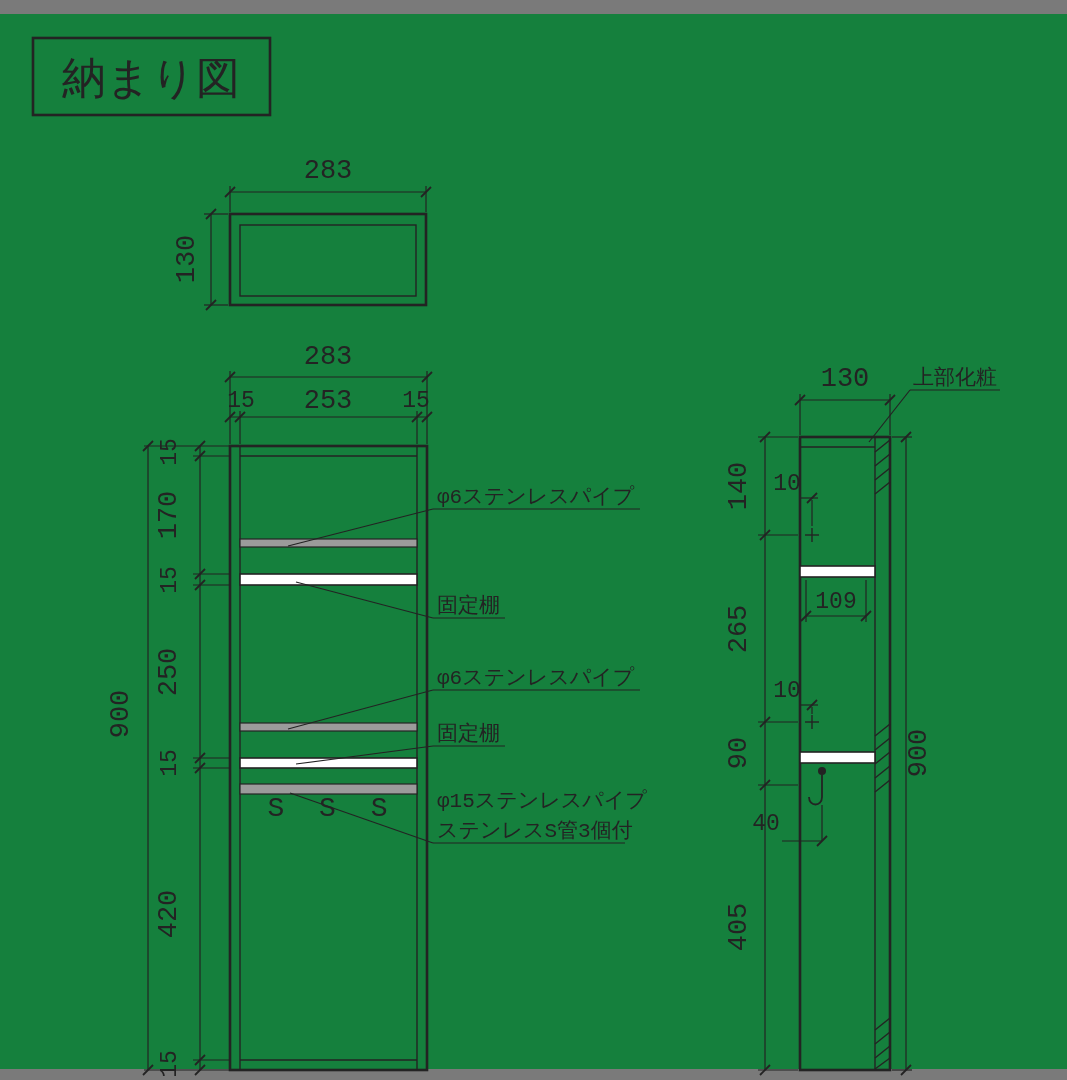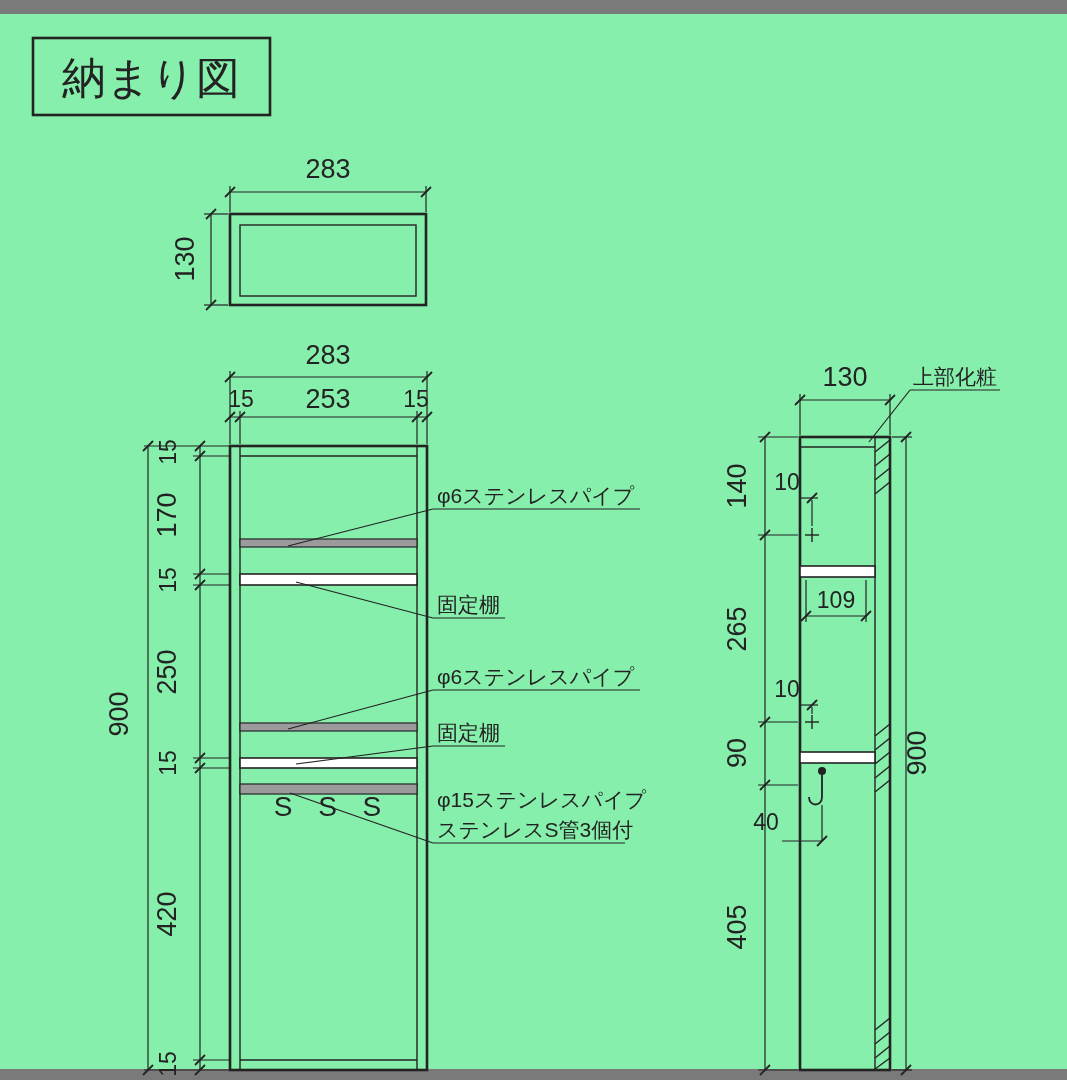--- a/index.html
+++ b/index.html
@@ -1,17 +1,17 @@
 <!DOCTYPE html>
 <html><head>
 <meta charset="utf-8">
 <style>
   html,body{margin:0;padding:0;background:#ffffff;}
-  #stage{position:relative;width:1067px;height:1080px;background:#86efac;overflow:hidden;
-         font-family:Liberation Sans, sans-serif;}
+  #stage{position:relative;width:1067px;height:1080px;background:#15803d;overflow:hidden;
+         font-family:Liberation Mono, monospace;}
   svg{position:absolute;left:0;top:0;}
   text{fill:#232323;}
   .dimtxt{font-size:27px;}
   .dimtxt-s{font-size:23px;}
   .lbl{font-size:21px;}
   .ttl{font-size:44px;}
   .thick{stroke:#232323;stroke-width:2.6;fill:none;}
   .thin{stroke:#232323;stroke-width:1.4;fill:none;}
   .dim{stroke:#232323;stroke-width:1.2;fill:none;}
   .pipe{fill:#9b9b9b;stroke:#232323;stroke-width:1.2;}

